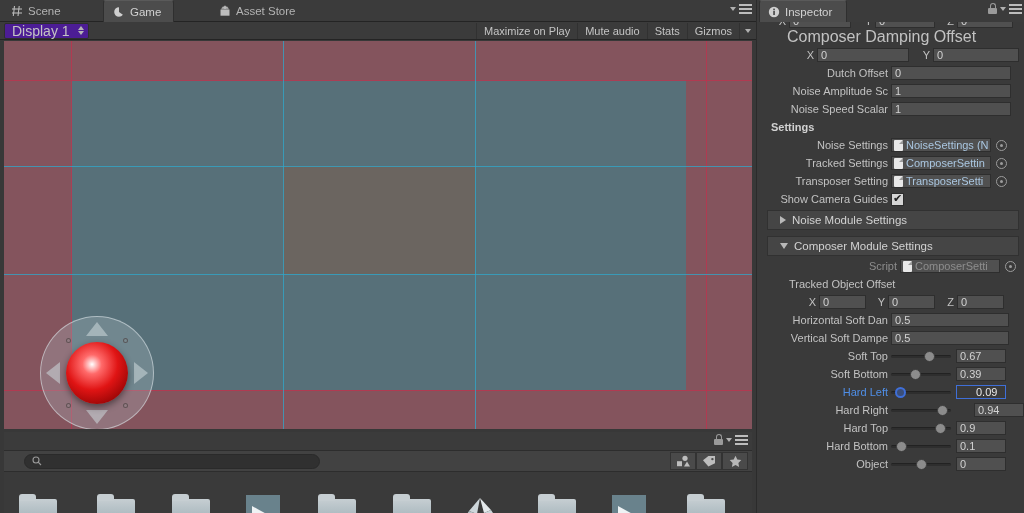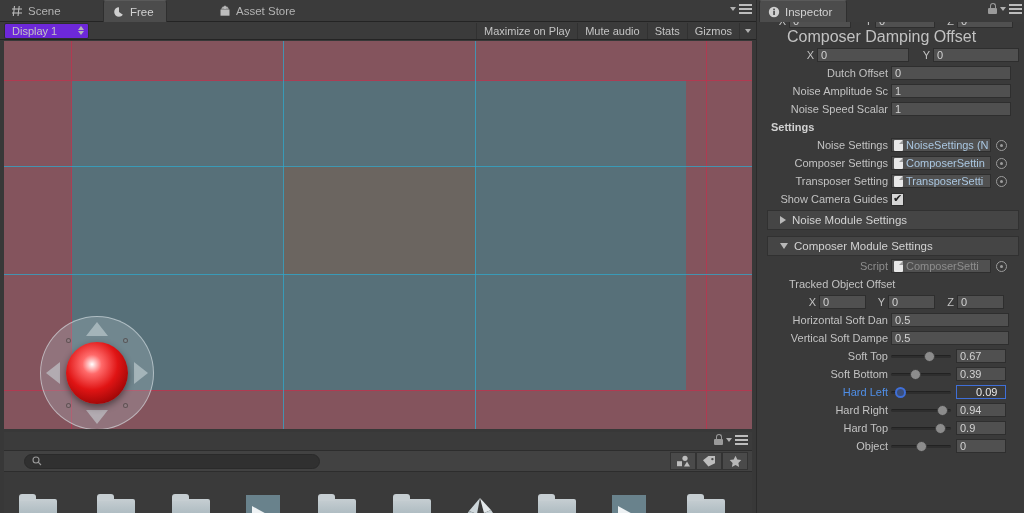--- a/index.html
+++ b/index.html
@@ -26,23 +26,23 @@
                 border-left: 1px solid #2f2f2f; border-right: 1px solid #2f2f2f;
                 border-radius: 3px 3px 0 0; color: #d2d2d2; }
   .tab-icon { width: 12px; height: 12px; display: inline-block; position: relative; }
 
   .tabstrip-right { position: absolute; right: 4px; top: 4px; display: flex; align-items: center; gap: 3px; }
 
   
   .gtoolbar { position: absolute; left: 0; top: 22px; width: 756px; height: 18px;
               background: #3b3b3b; border-bottom: 1px solid #242424;
               display: flex; align-items: center; }
-  .tb-drop { height: 16px; background: #6d28d9; border: 1px solid #2e2e2e; border-radius: 2px;
+  .tb-drop { height: 16px; background: #4c1d95; border: 1px solid #2e2e2e; border-radius: 2px;
              display: flex; align-items: center; justify-content: space-between;
-             padding: 0 4px 0 7px; color: #c4c4c4; font-size: 11px; margin-left: 4px; }
+             padding: 0 4px 0 7px; color: #c4c4c4; font-size: 14px; margin-left: 4px; }
   .tb-btn { height: 16px; display: flex; align-items: center; padding: 0 7px;
             color: #c4c4c4; font-size: 11px; border-left: 1px solid #313131; }
   .tb-right { margin-left: auto; display: flex; align-items: center; height: 16px; }
   .caret-dn { width: 0; height: 0; border-left: 3.5px solid transparent; border-right: 3.5px solid transparent;
               border-top: 4px solid #b0b0b0; }
   .updown { display: flex; flex-direction: column; gap: 1px; }
   .updown i { display:block; width:0; height:0; border-left:3px solid transparent; border-right:3px solid transparent; }
   .updown i.u { border-bottom: 4px solid #b5b5b5; }
   .updown i.d { border-top: 4px solid #b5b5b5; }
 
@@ -171,21 +171,21 @@
         </span>
         <span>Scene</span>
       </div>
 
       <div class="tab active" style="left:103px;">
         <span class="tab-icon">
           <svg width="12" height="12" viewBox="0 0 12 12">
             <path d="M6 1.2 A4.8 4.8 0 1 0 6 10.8 A4.8 4.8 0 0 0 9.9 8.8 L6 6 Z" fill="#cfcfcf"></path>
           </svg>
         </span>
-        <span>Free</span>
+        <span>Game</span>
       </div>
 
       <div class="tab inactive" style="left:210px;">
         <span class="tab-icon">
           <svg width="12" height="12" viewBox="0 0 12 12">
             <rect x="1.5" y="4.5" width="9" height="6.2" fill="#bdbdbd"></rect>
             <path d="M2 4.5 L3.3 1.8 L8.7 1.8 L10 4.5 Z" fill="#9e9e9e"></path>
             <circle cx="6" cy="2.2" r="1.1" fill="none" stroke="#cfcfcf" stroke-width="0.9"></circle>
           </svg>
         </span>
@@ -385,21 +385,21 @@
       <div class="row">
         <span class="lbl right-col">Noise Settings</span>
         <span class="objfield" style="width:100px;">
           <span class="doc-ico"></span>
           <span class="txt">NoiseSettings (N</span>
         </span>
         <span class="ring-ico" style="margin-left:5px;"></span>
       </div>
 
       <div class="row">
-        <span class="lbl right-col">Composer Settings</span>
+        <span class="lbl right-col">Tracked Settings</span>
         <span class="objfield" style="width:100px;">
           <span class="doc-ico"></span>
           <span class="txt">ComposerSettin</span>
         </span>
         <span class="ring-ico" style="margin-left:5px;"></span>
       </div>
 
       <div class="row">
         <span class="lbl right-col">Transposer Setting</span>
         <span class="objfield" style="width:100px;">
@@ -417,21 +417,21 @@
       <div class="foldout">
         <span class="tri closed"></span>
         <span>Noise Module Settings</span>
       </div>
 
       <div class="foldout" style="margin-top:6px;">
         <span class="tri open"></span>
         <span>Composer Module Settings</span>
       </div>
 
-      <div class="row" style="margin-top:1px;">
+      <div class="row" style="margin-top:1px;justify-content:center;">
         <span class="lbl right-col" style="color:#8d8d8d;">Script</span>
         <span class="objfield dim" style="width:100px;">
           <span class="doc-ico"></span>
           <span class="txt">ComposerSetti</span>
         </span>
         <span class="ring-ico" style="margin-left:5px;"></span>
       </div>
 
       <div class="row" style="padding-left:32px;">
         <span style="font-size:11px;color:#c2c2c2;">Tracked Object Offset</span>
@@ -479,29 +479,37 @@
               <span class="sknob active" style="left: 4.41px;"></span>
             </span>
             <span class="numfield focus" style="margin-left: 5px;">0.09</span>
           </div>
           <div class="row">
             <span class="lbl right-col">Hard Right</span>
             <span class="slider">
               <span class="strack"></span>
               <span class="sknob" style="left: 46.06px;"></span>
             </span>
-            <span class="numfield" style="margin-left: 5px;">0.94</span>
+            <span class="numfield" style="margin-left: 23px;">0.94</span>
           </div>
           <div class="row">
             <span class="lbl right-col">Hard Top</span>
             <span class="slider">
               <span class="strack"></span>
               <span class="sknob" style="left: 44.1px;"></span>
             </span>
             <span class="numfield" style="margin-left: 5px;">0.9</span>
+          </div>
+          <div class="row">
+            <span class="lbl right-col">Hard Bottom</span>
+            <span class="slider">
+              <span class="strack"></span>
+              <span class="sknob" style="left: 4.9px;"></span>
+            </span>
+            <span class="numfield" style="margin-left: 5px;">0.1</span>
           </div>
           <div class="row">
             <span class="lbl right-col">Object</span>
             <span class="slider">
               <span class="strack"></span>
               <span class="sknob" style="left: 24.5px;"></span>
             </span>
             <span class="numfield" style="margin-left: 5px;">0</span>
           </div>
         </div>

